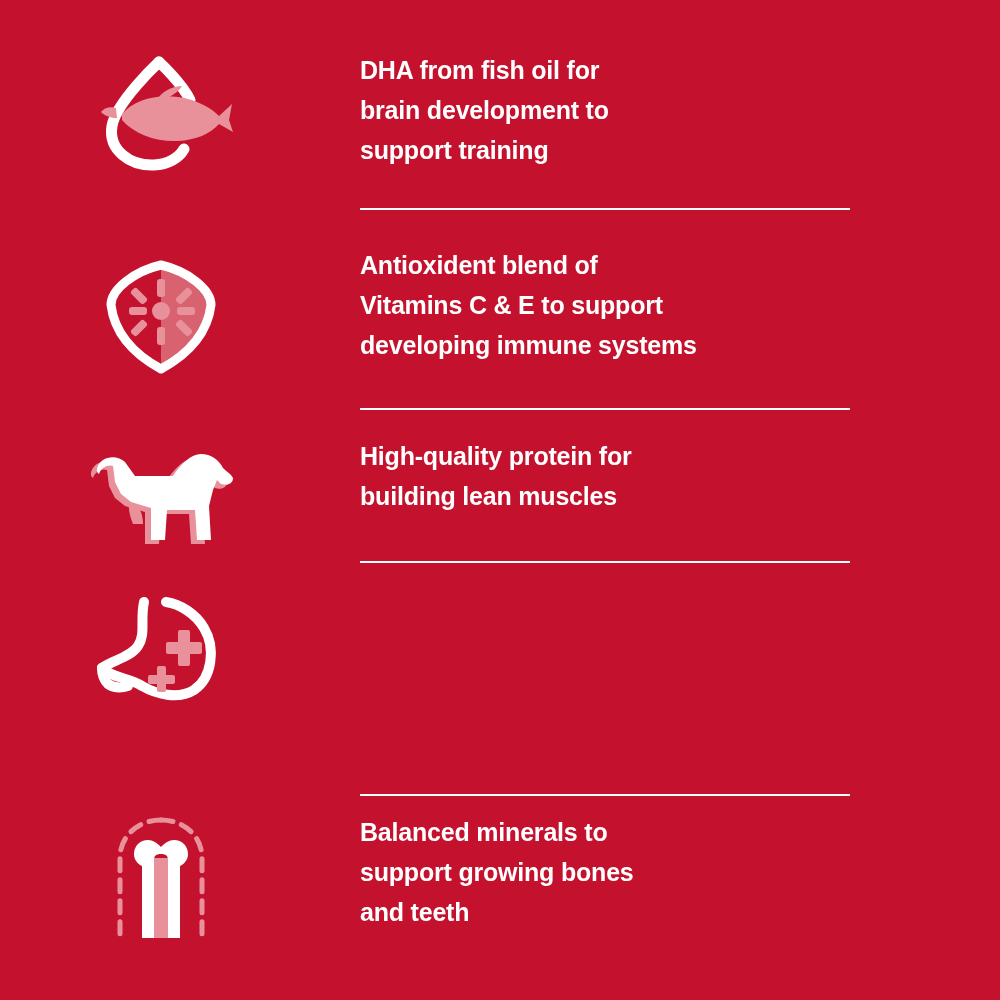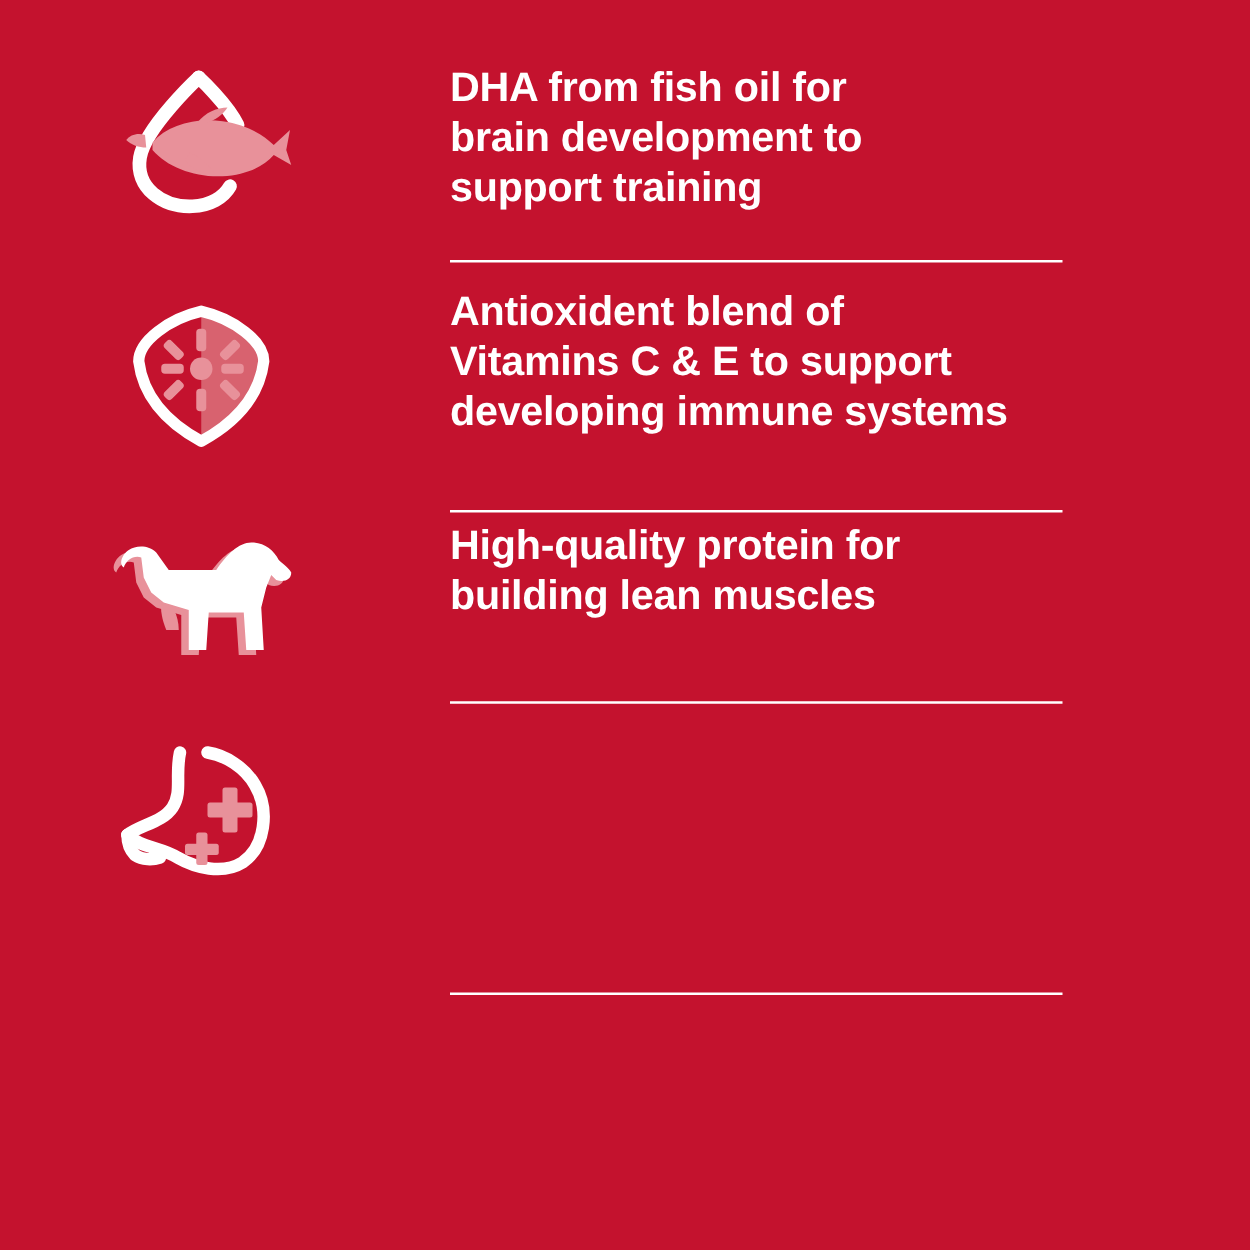--- a/index.html
+++ b/index.html
@@ -42,38 +42,38 @@
   }
   .text-cell {
     flex: 1 1 auto;
     padding-right: 130px;
     box-sizing: border-box;
   }
   .benefit-text {
     color: #ffffff;
     font-family: "Liberation Sans", sans-serif;
     font-weight: bold;
-    font-size: 33px;
+    font-size: 25px;
     line-height: 40px;
     letter-spacing: -0.2px;
     margin: 0;
     white-space: pre-line;
   }
   .divider {
     position: absolute;
     left: 360px;
     width: 490px;
     height: 2px;
     background: #ffffff;
   }
 
   
   #row-1 { top: 50px; }
-  #row-2 { top: 229px; }
-  #row-3 { top: 416px; justify-content: space-between; }
+  #row-2 { top: 245px; }
+  #row-3 { top: 436px; justify-content: space-between; }
   #row-4 { top: 590px; }
   #row-5 { top: 812px; }
 
   #divider-1 { top: 208px; }
   #divider-2 { top: 408px; }
   #divider-3 { top: 561px; }
   #divider-4 { top: 794px; }
 </style>
 </head>
 <body>
@@ -187,14 +187,35 @@
           <rect x="80" y="52" width="36" height="12" rx="2"></rect>
           <rect x="71" y="76" width="9" height="26" rx="2"></rect>
           <rect x="62" y="85" width="27" height="9" rx="2"></rect>
         </g>
       </svg>
     </div>
   </div>
 
   <div class="divider" id="divider-4"></div>
 
+  <div class="benefit-row" id="row-5">
+    <div class="icon-cell">
+      <svg width="110" height="130" viewBox="0 0 110 130" aria-hidden="true">
+
+        <path d="M55 8 C78 8 96 24 96 46 L96 124" fill="none" stroke="#e8919a" stroke-width="5" stroke-linecap="round" stroke-dasharray="12 9"></path>
+        <path d="M55 8 C32 8 14 24 14 46 L14 124" fill="none" stroke="#e8919a" stroke-width="5" stroke-linecap="round" stroke-dasharray="12 9"></path>
+
+        <rect x="47" y="46" width="16" height="80" fill="#e8919a"></rect>
+
+        <path d="M42 28 C34 28 28 34 28 42 C28 48 32 52 36 54 L36 126 L48 126 L48 48
+                 C48 44 50 42 55 42 C60 42 62 44 62 48 L62 126 L74 126 L74 54
+                 C78 52 82 48 82 42 C82 34 76 28 68 28
+                 C63 28 59 31 55 35 C51 31 47 28 42 28 Z" fill="#ffffff"></path>
+      </svg>
+    </div>
+    <div class="text-cell">
+      <p class="benefit-text">Balanced minerals to
+support growing bones
+and teeth</p>
+    </div>
+  </div>
 
 </div>
 
 </body></html>

